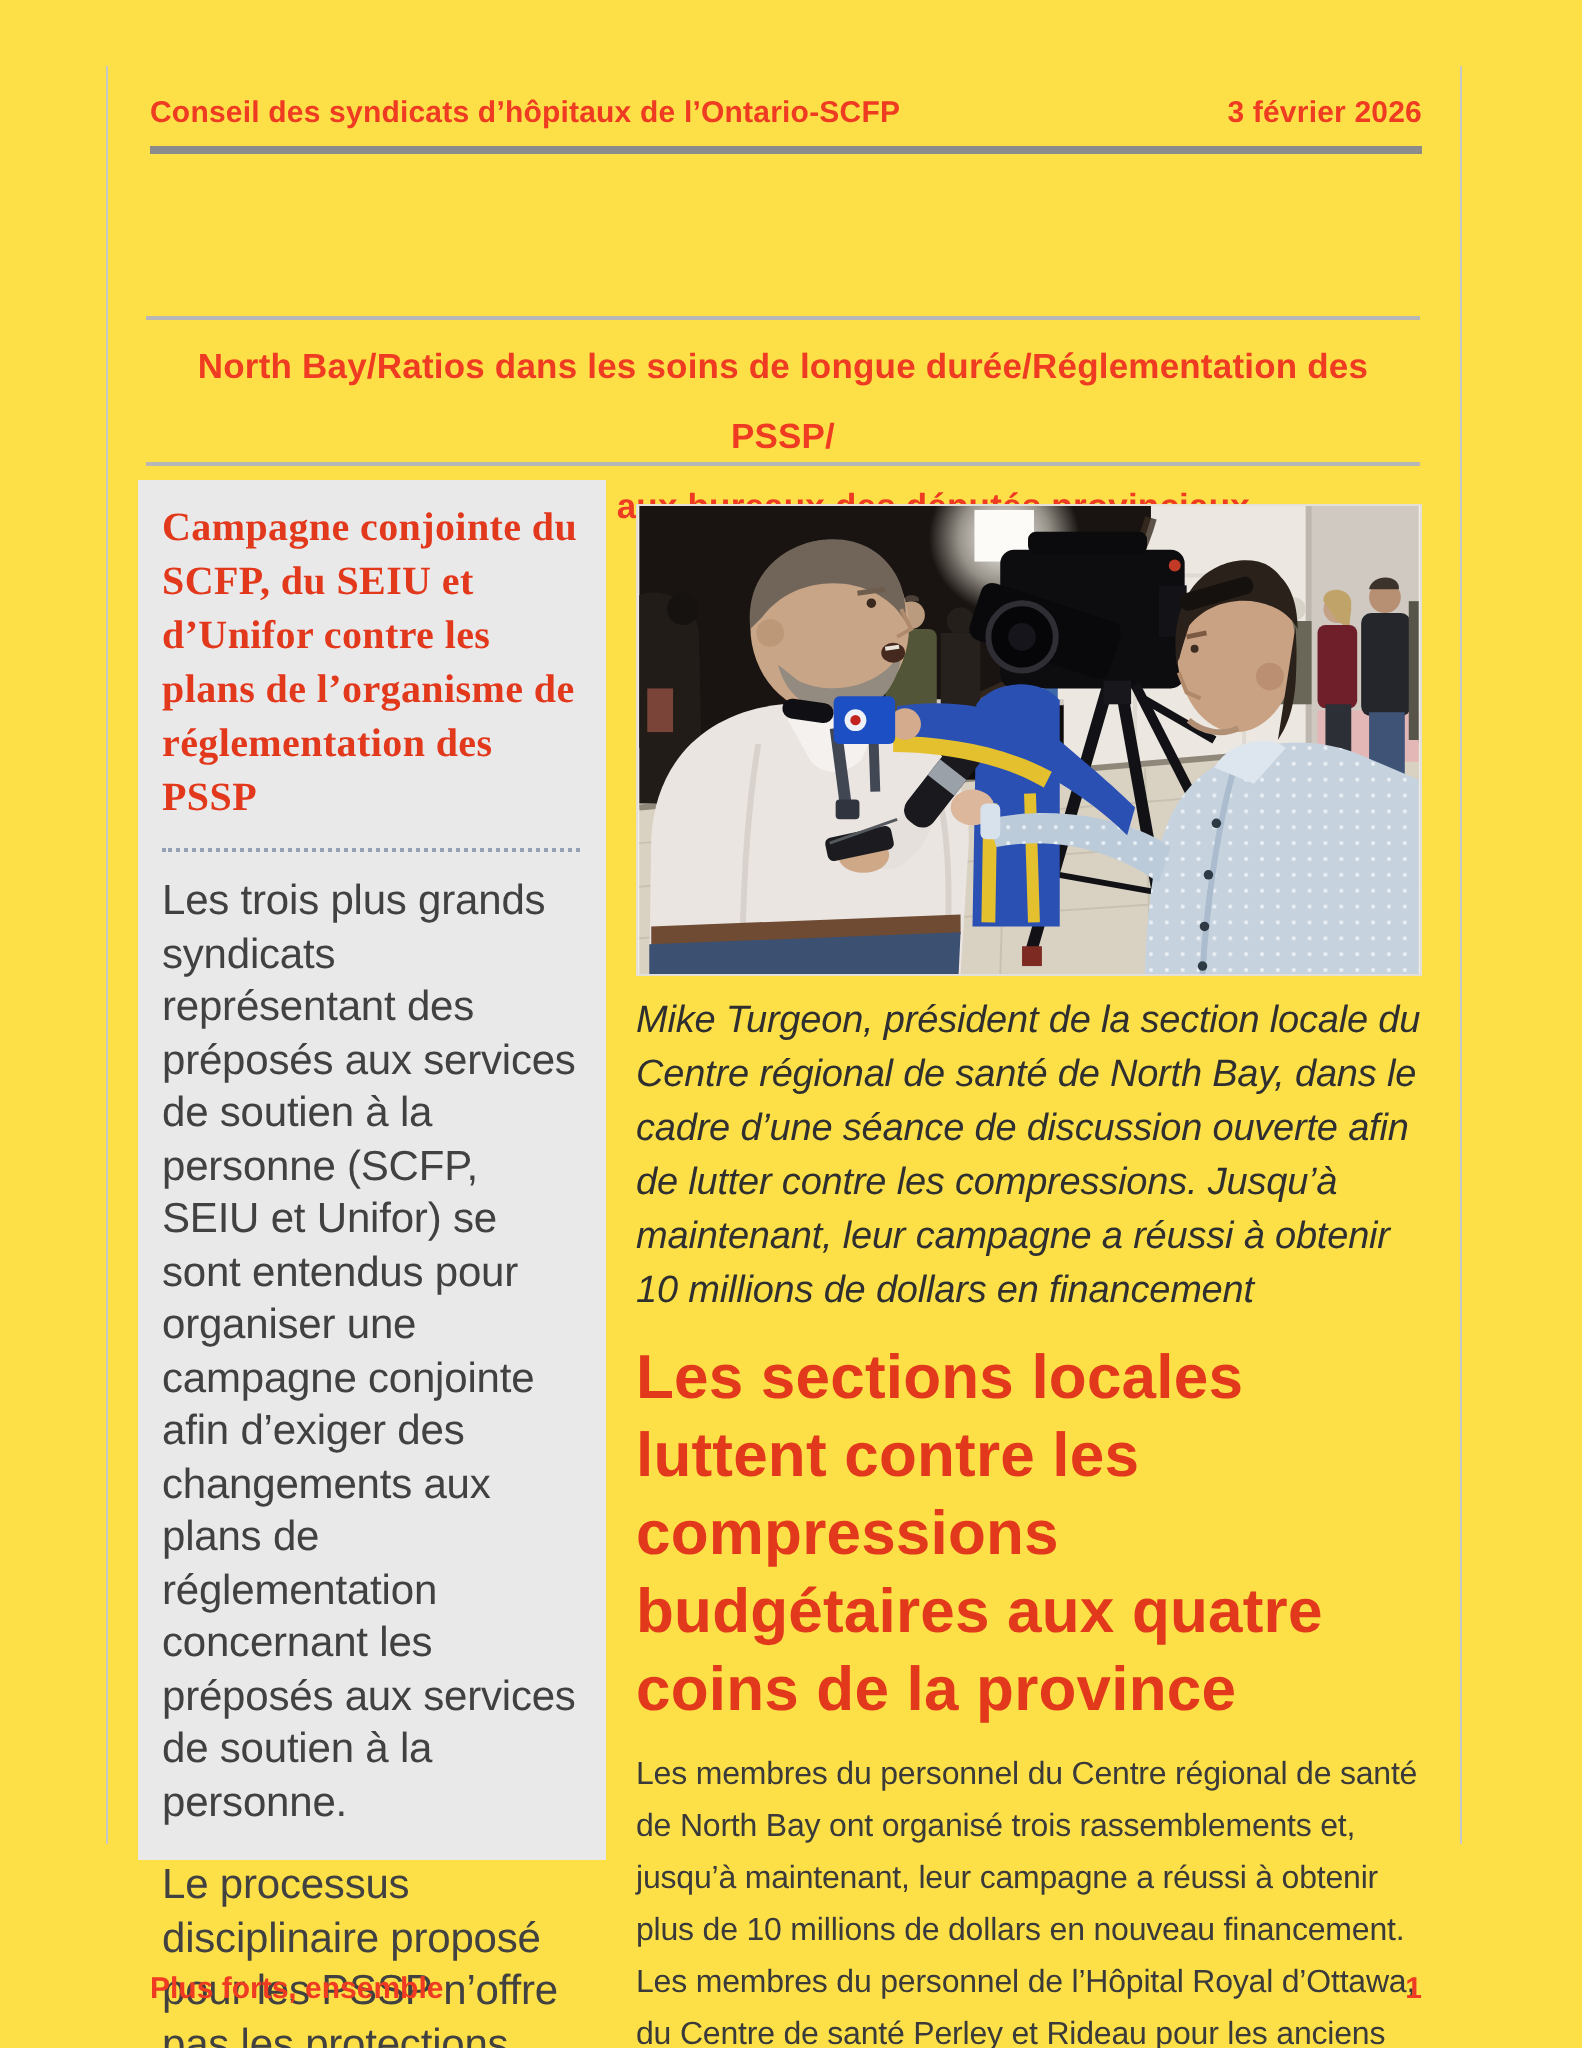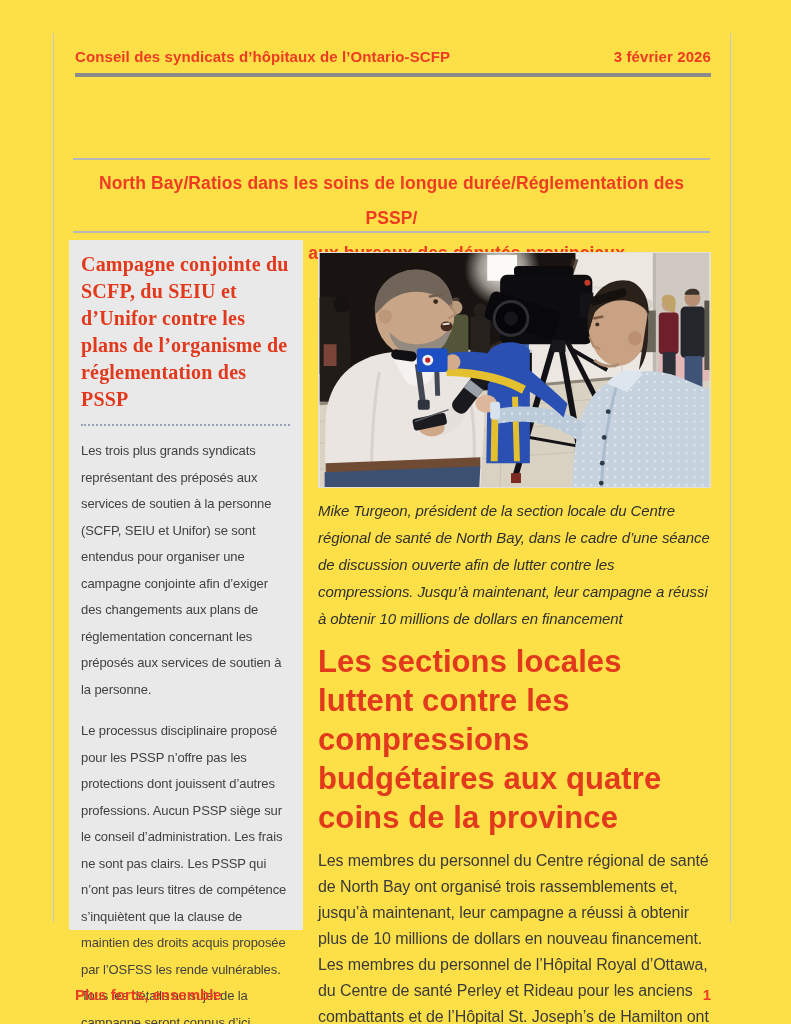--- a/index.html
+++ b/index.html
@@ -29,29 +29,29 @@
   .sidebar {
     position:absolute; left:69px; top:240px; width:234px; height:690px;
     background:#e9e9e9; padding:11px 13px 12px 12px;
   }
   .sidebar h2 {
     font-family:"Liberation Serif", serif; font-weight:700;
     color:#e2381c; font-size:20px; line-height:27px; letter-spacing:.2px;
   }
   .dotted-rule { border-top:2px dotted #93a0b5; margin:11px 0 12px 0; height:0; }
   .sidebar p {
-    color:#414141; font-size:13px; line-height:26.5px; letter-spacing:-.1px;
+    color:#414141; font-size:21px; line-height:26.5px; letter-spacing:-.1px;
     margin-bottom:15px;
   }
 
   .maincol { position:absolute; left:318px; top:252px; width:393px; }
   .photo-frame { width:393px; height:236px; border:1px solid #e3e0da; background:#efece6; }
   .caption {
     margin-top:9px; font-style:italic; color:#2f2f2f;
-    font-size:15px; line-height:27px; letter-spacing:-.1px;
+    font-size:19px; line-height:27px; letter-spacing:-.1px;
   }
   .headline {
     margin-top:10px; font-family:Liberation Sans, sans-serif; font-weight:700;
     color:#e2381c; font-size:31px; line-height:39px; letter-spacing:.1px;
   }
   .maincol .body-par {
     margin-top:11px; color:#3a3a3a; font-size:16px; line-height:26px; letter-spacing:-.1px;
   }
 
   .footer {

